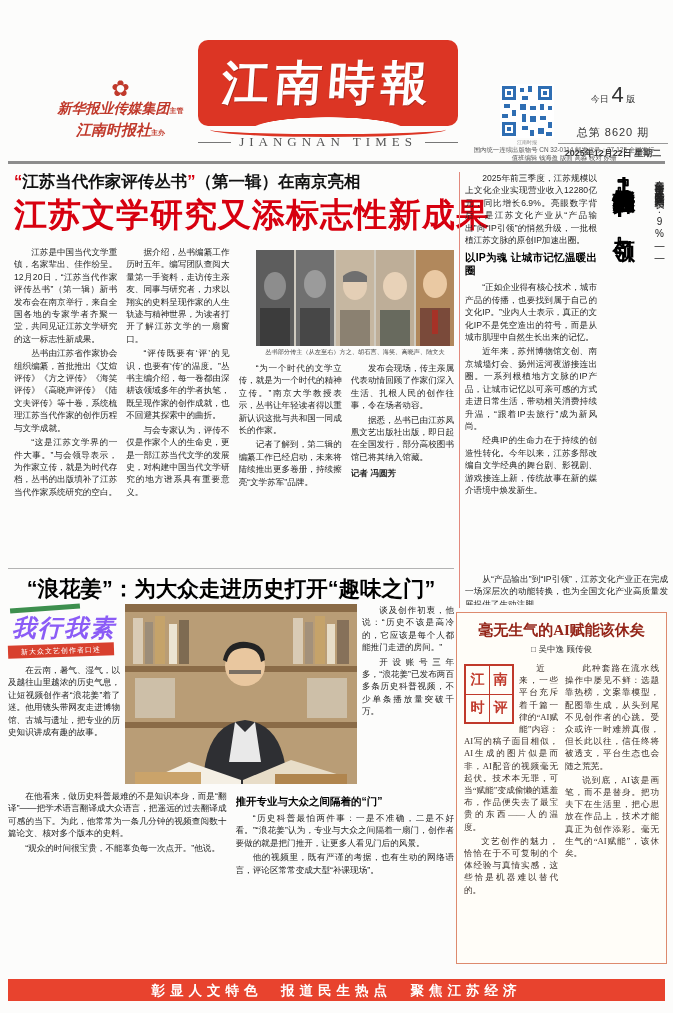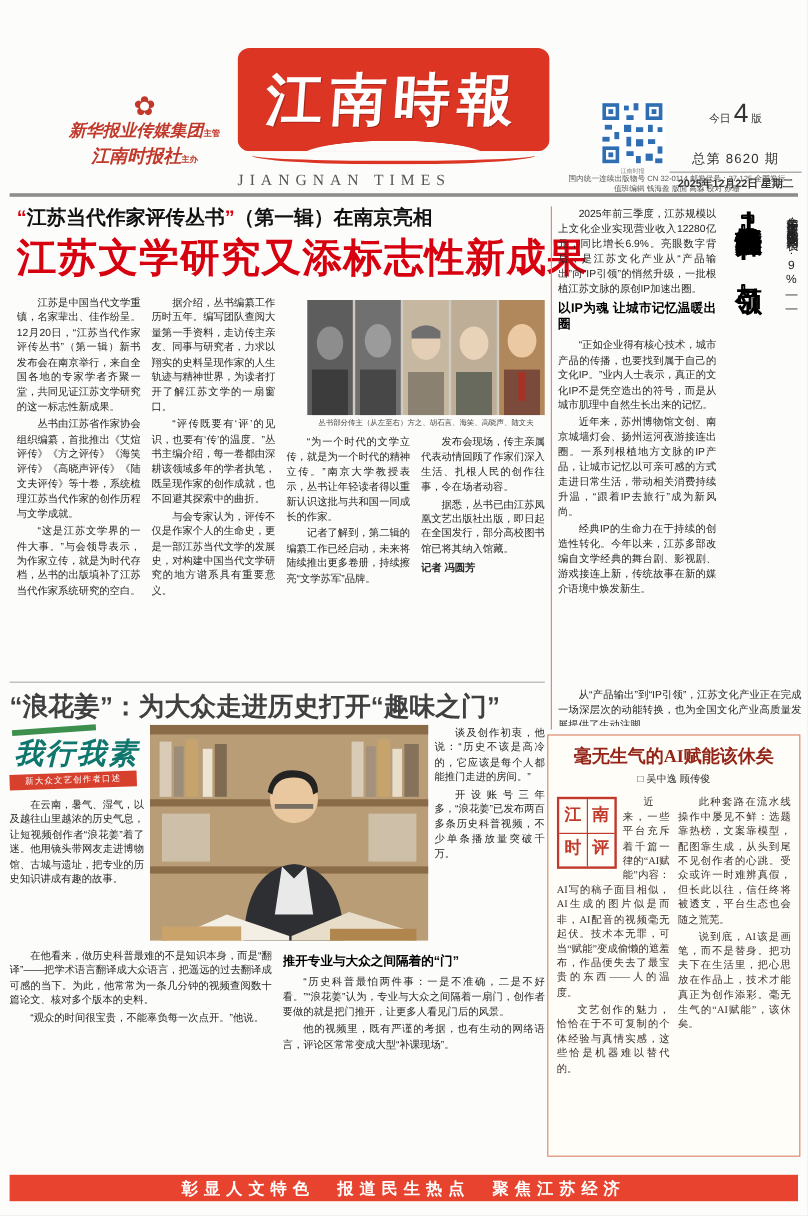--- a/index.html
+++ b/index.html
@@ -14,21 +14,21 @@
   .brand-line2{font-size:15px;font-weight:bold;font-style:italic;margin-top:3px;}
   .brand-suffix{font-size:7px;color:#c0392b;font-style:normal;}
 
   .masthead-box{position:absolute;left:198px;top:40px;width:260px;height:86px;border-radius:10px;
     background:radial-gradient(ellipse 130px 22px at 50% 105%,#fcfcfb 58%,transparent 60%),#dc3524;
     display:flex;align-items:center;justify-content:center;}
   .masthead-title{font-family:"DejaVu Serif",serif;font-weight:bold;color:#fff;font-size:47px;
     letter-spacing:6px;transform:skewX(-4deg);text-shadow:1px 1px 0 #a9291c;}
   .masthead-arc{position:absolute;left:210px;top:122px;width:236px;height:12px;
     border-bottom:3px solid #dc3524;border-radius:0 0 50% 50%;}
-  .masthead-en{position:absolute;left:198px;top:134px;width:260px;display:flex;align-items:flex-start;gap:8px;flex-direction:column;}
+  .masthead-en{position:absolute;left:198px;top:134px;width:260px;display:flex;align-items:center;gap:8px;}
   .masthead-en .rule{flex:1;height:1px;background:#777;}
   .masthead-en .en{font-family:"Liberation Serif",serif;font-size:13px;letter-spacing:5px;color:#555;white-space:nowrap;}
 
   .qr{position:absolute;left:500px;top:84px;width:54px;height:54px;}
   .qr-caption{position:absolute;left:496px;top:139px;width:62px;font-size:5px;color:#888;text-align:center;}
 
   .datebox{position:absolute;left:558px;top:82px;width:110px;text-align:center;color:#333;}
   .datebox .l1{font-size:9px;} .datebox .l1 b{font-size:22px;font-weight:normal;}
   .datebox .l2{font-size:11px;margin-top:17px;letter-spacing:1px;}
   .datebox .l3{font-size:9px;border-top:1px solid #999;margin-top:3px;padding-top:3px;font-weight:bold;}
@@ -55,28 +55,28 @@
   .ip-flex{display:flex;gap:3px;height:398px;}
   .ip-text{width:132px;height:398px;}
   .ip-head{width:46px;height:398px;writing-mode:vertical-rl;text-orientation:upright;
     font-size:22.5px;font-weight:bold;color:#000;line-height:46px;margin:0 auto;}
   .ip-kicker{width:18px;height:398px;writing-mode:vertical-rl;text-orientation:upright;
     font-size:10px;color:#222;line-height:18px;letter-spacing:1px;}
   .ip-tail{margin-top:3px;height:32px;overflow:hidden;}
 
   
   .divider2{position:absolute;left:8px;top:568px;width:446px;height:1px;background:#b3b3b3;}
-  .lh-headline{position:absolute;left:8px;top:574px;width:446px;
-    font-size:21.5px;font-weight:bold;color:#404040;white-space:nowrap;}
+  .lh-headline{position:absolute;left:8px;top:574px;width:446px;text-align:center;
+    font-size:21.5px;font-weight:bold;color:#000000;white-space:nowrap;}
   .lh-row1{position:absolute;left:8px;top:604px;width:446px;height:180px;display:flex;gap:5px;}
   .lh-left{width:112px;display:flex;flex-direction:column;}
   .logo-box{position:relative;width:108px;height:56px;margin-bottom:4px;}
   .logo-stroke{position:absolute;left:2px;top:2px;width:70px;height:5px;background:#3d8f4e;transform:rotate(-4deg);}
   .logo-text{position:absolute;left:4px;top:8px;font-family:"Liberation Serif",serif;font-style:italic;
-    font-weight:bold;font-size:24px;color:#0f766e;letter-spacing:2px;}
+    font-weight:bold;font-size:24px;color:#8b5cf6;letter-spacing:2px;}
   .logo-ribbon{position:absolute;left:0px;top:40px;width:106px;height:13px;background:#d8402e;color:#fff;
     font-size:7px;line-height:13px;text-align:center;transform:rotate(-2deg);letter-spacing:1px;}
   .lh-left .col{height:116px;}
   .lh-photo{width:232px;height:180px;}
   .lh-right{flex:1;} .lh-right .col{height:180px;}
   .lh-row2{position:absolute;left:8px;top:790px;width:446px;height:172px;display:flex;gap:9px;}
   .lh-row2 .col{flex:1;height:172px;}
 
   
   .comm-box{position:absolute;left:456px;top:612px;width:211px;height:352px;border:1px solid #dd8a6e;

